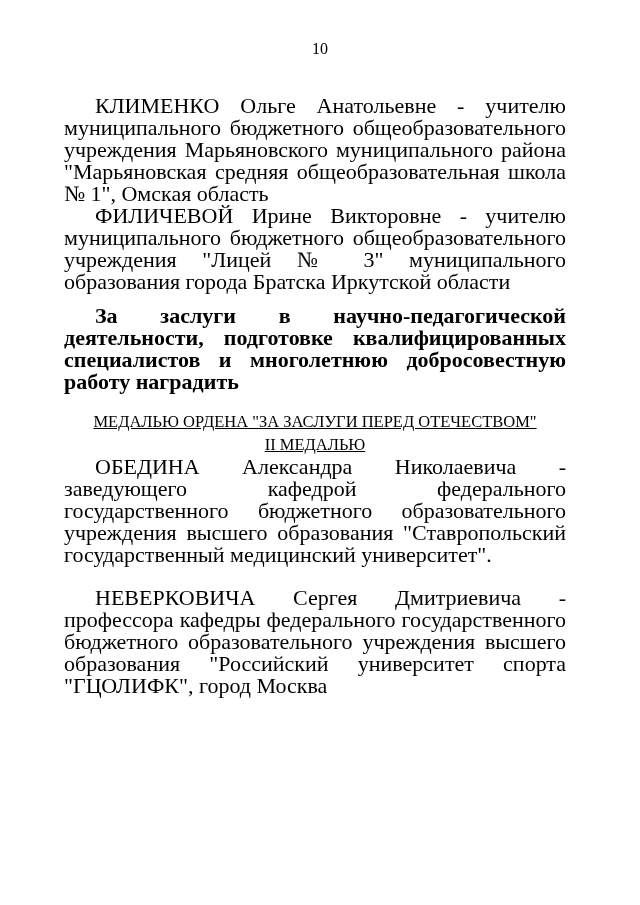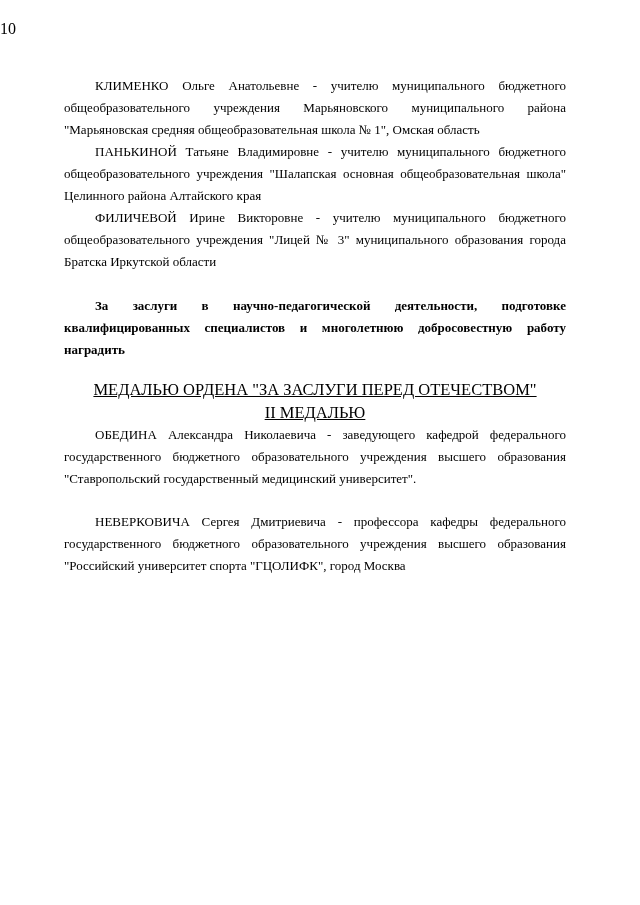--- a/index.html
+++ b/index.html
@@ -11,36 +11,37 @@
     position: relative;
     width: 640px;
     height: 905px;
     background: #ffffff;
     color: #000000;
     font-family: "Liberation Serif", "DejaVu Serif", serif;
     overflow: hidden;
     box-sizing: border-box;
   }
   .pageno {
-    padding-top: 20px;
+    padding-top: 40px;
+    text-align: center;
     font-size: 16px;
     line-height: 18px;
   }
   .content {
     margin: 37px 74px 0 64px;
   }
   .para {
     margin: 0;
-    font-size: 13px;
+    font-size: 22px;
     line-height: 22px;
     text-align: justify;
     text-indent: 31px;
   }
   .merit {
-    margin-top: 22px;
+    margin-top: 12px;
     font-weight: bold;
     font-family: Liberation Serif, serif;
   }
   .heading {
     margin-top: 17px;
     font-size: 16.5px;
     line-height: 23px;
     text-align: center;
   }
   .heading .u {
@@ -54,21 +55,20 @@
 <body>
 
 <div class="page">
 
   <div class="pageno">10</div>
 
   <div class="content">
 
     <p class="para">КЛИМЕНКО Ольге Анатольевне - учителю муниципального бюджетного общеобразовательного учреждения Марьяновского муниципального района "Марьяновская средняя общеобразовательная школа № 1", Омская область</p>
 
-    <p class="para">ПАНЬКИНОЙ Татьяне Владимировне - учителю муниципального бюджетного общеобразовательного учреждения "Шалапская основная общеобразовательная школа" Целинного района Алтайского края</p>
 
 
     <p class="para">ФИЛИЧЕВОЙ Ирине Викторовне - учителю муниципального бюджетного общеобразовательного учреждения "Лицей № 3" муниципального образования города Братска Иркутской области</p>
 
 
     <p class="para merit">За заслуги в научно-педагогической деятельности, подготовке квалифицированных специалистов и многолетнюю добросовестную работу наградить</p>
 
     <div class="heading">
       <span class="u">МЕДАЛЬЮ ОРДЕНА "ЗА ЗАСЛУГИ ПЕРЕД ОТЕЧЕСТВОМ"</span><br>
       <span class="u">II МЕДАЛЬЮ</span>

